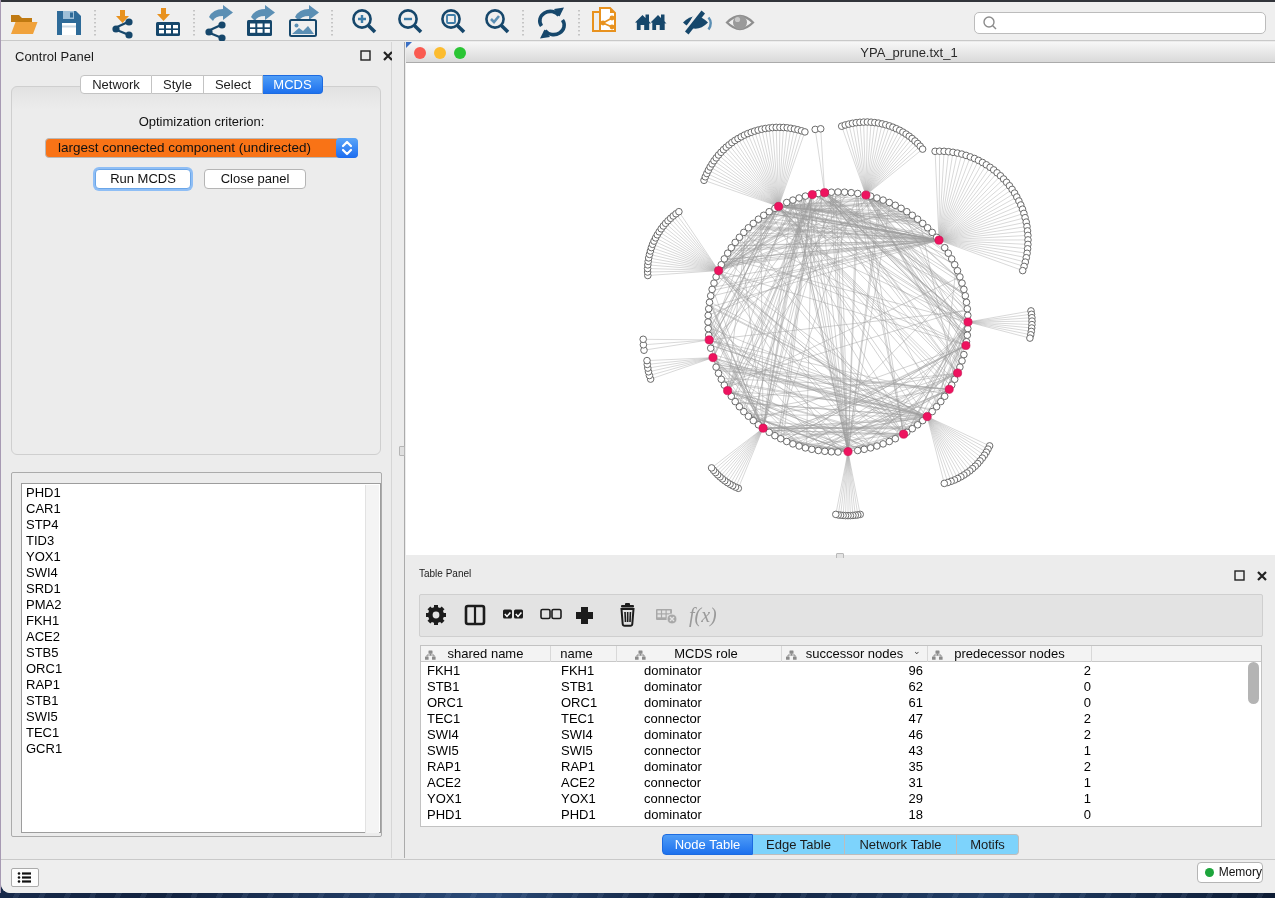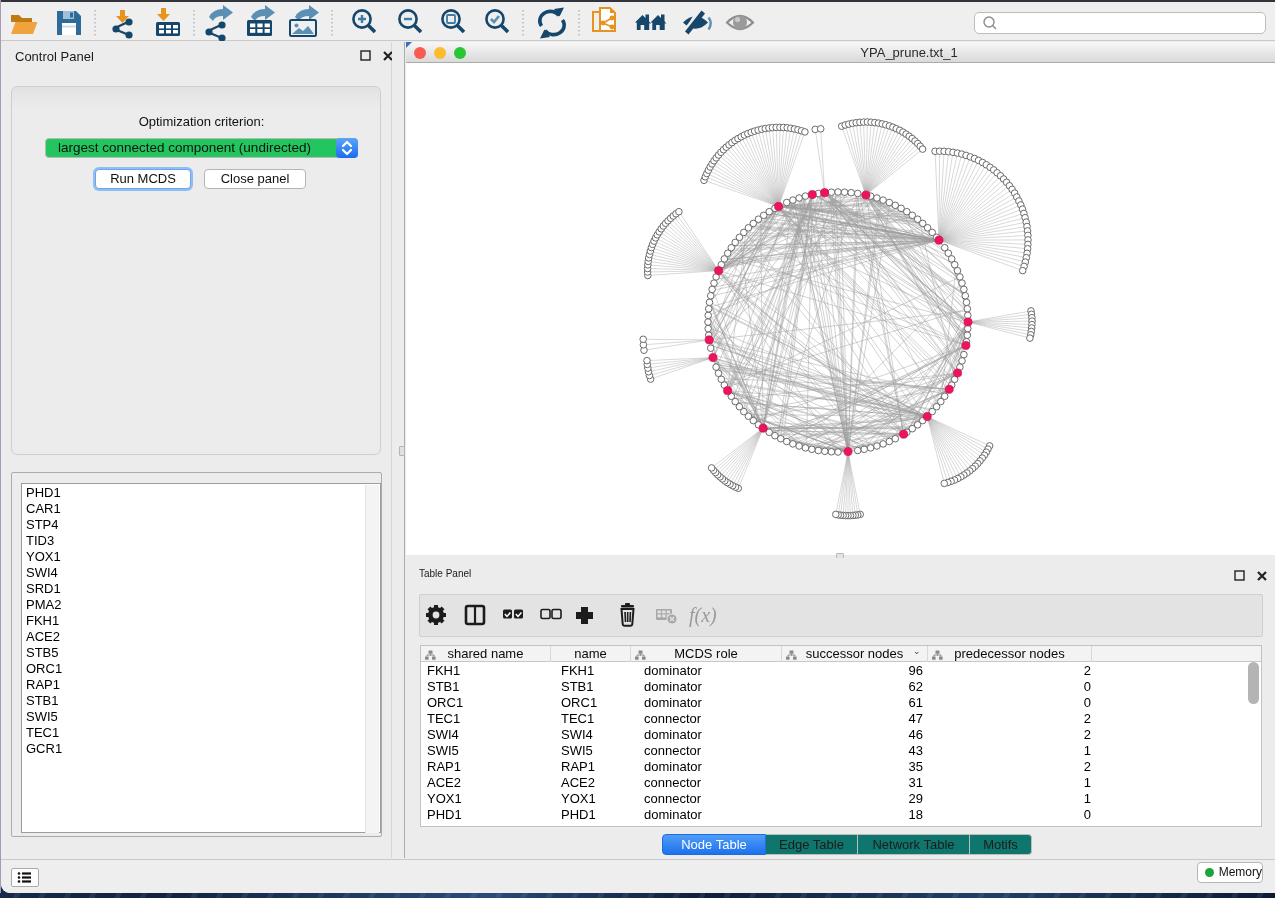--- a/index.html
+++ b/index.html
@@ -12,21 +12,21 @@
 #searchbox{position:absolute;left:973px;top:10px;width:292px;height:22px;background:#fff;border:1px solid #bcbcbc;border-radius:5px;}
 
 #cp{position:absolute;left:1px;top:42px;width:391px;height:816px;background:#ececec;border-right:1px solid #d6d6d6;}
 #cptitle{position:absolute;left:14px;top:7px;font-size:13px;color:#1b1b1b;text-align:center;}
 #cpinner{position:absolute;left:10px;top:44px;width:370px;height:369px;border:1px solid #cfcfcf;border-radius:6px;background:linear-gradient(#e2e2e2,#ececec 22px);}
 #tabs{position:absolute;left:79px;top:33px;height:19px;display:flex;font-size:13px;}
 .tab{height:19px;line-height:18px;text-align:center;background:#fff;border:1px solid #c3c3c3;border-left:none;color:#1b1b1b;}
 .tab.first{border-left:1px solid #c3c3c3;border-radius:4px 0 0 4px;}
 .tab.sel{background:linear-gradient(#4f9df7,#1d71ee);color:#fff;border-color:#1d6be0;border-radius:0 4px 4px 0;}
 #optlabel{position:absolute;left:10px;top:72px;width:381px;text-align:center;font-size:13px;color:#111;}
-#combo{position:absolute;left:44px;top:96px;width:313px;height:20px;background:#22c55e;border:1px solid #b9b9b9;border-radius:4px;font-size:13.5px;color:#111;line-height:18px;padding-left:12px;}
+#combo{position:absolute;left:44px;top:96px;width:313px;height:20px;background:#f97316;border:1px solid #b9b9b9;border-radius:4px;font-size:13.5px;color:#111;line-height:18px;padding-left:12px;}
 #combobtn{position:absolute;right:-1px;top:-1px;width:22px;height:20px;border-radius:4px;background:linear-gradient(#5aa5f8,#1c6cf0);}
 .btn{position:absolute;height:20px;background:#fff;border:1px solid #b5b5b5;border-radius:4px;font-size:13px;color:#111;text-align:center;line-height:18px;}
 #runbtn{left:94px;top:127px;width:96px;box-shadow:0 0 0 2px #8fbef5;border-color:#6ba6e8;}
 #closebtn{left:203px;top:127px;width:102px;}
 #fieldset{position:absolute;left:10px;top:430px;width:371px;height:365px;border:1px solid #ababab;border-radius:2px;}
 #legend{position:absolute;left:22px;top:423px;background:#ececec;padding:0 4px;font-size:13px;color:#111;margin-top:41px;}
 #mlist{position:absolute;left:20px;top:441px;width:360px;height:350px;background:#fff;border:1px solid #9d9d9d;font-size:13px;color:#000;}
 #mtrack{position:absolute;right:1px;top:1px;width:14px;height:348px;background:#f4f4f4;border-left:1px solid #e2e2e2;}
 .mitem{position:absolute;left:4px;height:16px;line-height:16px;}
 
@@ -45,21 +45,21 @@
 #thead{position:absolute;left:0;top:0;width:840px;height:16px;background:#f3f3f3;border-bottom:1px solid #c8c8c8;font-size:13px;color:#0a0a0a;}
 .hcell{position:absolute;top:0;height:16px;line-height:15px;text-align:center;border-right:1px solid #d8d8d8;}
 .trow{position:absolute;left:0;width:840px;height:16px;font-size:13px;color:#000;line-height:16px;}
 .c1{position:absolute;left:6px;}
 .c2{position:absolute;left:140px;}
 .c3{position:absolute;left:223px;}
 .c4{position:absolute;left:361px;width:141px;text-align:right;}
 .c5{position:absolute;left:507px;width:163px;text-align:right;}
 #vscroll{position:absolute;right:2px;top:16px;width:11px;height:42px;background:#b4b4b4;border-radius:6px;}
 #btabs{position:absolute;left:256px;top:276px;height:21px;display:flex;font-size:13px;}
-.btab{height:21px;line-height:20px;text-align:center;background:#0f766e;border:1px solid #bdbdbd;border-left:none;color:#1b1b1b;}
+.btab{height:21px;line-height:20px;text-align:center;background:#7dd3fc;border:1px solid #bdbdbd;border-left:none;color:#1b1b1b;}
 .btab.first{border-left:1px solid #bdbdbd;border-radius:4px 0 0 4px;background:linear-gradient(#4f9df7,#1d71ee);color:#fff;border-color:#1d6be0;}
 .btab.last{border-radius:0 4px 4px 0;}
 
 #status{position:absolute;left:1px;top:859px;width:1274px;height:34px;background:#eeeeee;border-top:1px solid #c9c9c9;border-bottom-left-radius:9px;}
 #hambtn{position:absolute;left:10px;top:8px;width:28px;height:19px;background:#fdfdfd;border:1px solid #ababab;border-radius:2px;}
 #membtn{position:absolute;right:12px;top:2px;width:66px;height:21px;background:#fff;border:1px solid #b5b5b5;border-radius:4px;font-size:12px;color:#111;text-align:right;line-height:19px;}
 #memdot{position:absolute;left:7px;top:5px;width:9px;height:9px;border-radius:50%;background:#1da53c;}
 </style></head><body>
 <div id="topedge"></div>
 <div id="leftedge"></div>
@@ -173,20 +173,26 @@
       </svg>
     </div>
   </div>
 <div id="cp">
     <div id="cptitle">Control Panel</div>
     <svg width="34" height="12" style="position:absolute;left:359px;top:8px">
       <rect x="1" y="1" width="9" height="9" fill="none" stroke="#222" stroke-width="1.4"></rect>
       <path d="M24 2 l8 8 M32 2 l-8 8" stroke="#222" stroke-width="2.2"></path>
     </svg>
     <div id="cpinner"></div>
+    <div id="tabs">
+      <div class="tab first" style="width:72px">Network</div>
+      <div class="tab" style="width:52px">Style</div>
+      <div class="tab" style="width:59px">Select</div>
+      <div class="tab sel" style="width:60px">MCDS</div>
+    </div>
     <div id="optlabel">Optimization criterion:</div>
     <div id="combo">largest connected component (undirected)<div id="combobtn"><svg width="22" height="20">
           <path d="M7 8 l4 -4 4 4" stroke="#fff" stroke-width="2.2" fill="none" stroke-linecap="round" stroke-linejoin="round"></path>
           <path d="M7 12 l4 4 4 -4" stroke="#fff" stroke-width="2.2" fill="none" stroke-linecap="round" stroke-linejoin="round"></path>
         </svg></div></div>
     <div class="btn" id="runbtn">Run MCDS</div>
     <div class="btn" id="closebtn">Close panel</div>
     <div id="fieldset"></div>
     <div id="legend">MCDS result (17 nodes)</div>
     <div id="mlist">
@@ -1185,21 +1191,21 @@
       <div id="thead">
         <div class="hcell" style="left:0px;width:130px;">shared name</div>
         <div style="position:absolute;left:4px;top:2px;"><svg width="11" height="11" style="vertical-align:-1px">
             <g fill="#8a8a8a">
               <rect x="3.5" y="0.5" width="4" height="3.2" rx="0.5"></rect>
               <rect x="0" y="6.5" width="3.6" height="3.2" rx="0.5"></rect>
               <rect x="7" y="6.5" width="3.6" height="3.2" rx="0.5"></rect>
               <path d="M5.5 3.5 v2 M2 6.5 v-1.5 h7 v1.5" stroke="#8a8a8a" fill="none" stroke-width="1"></path>
             </g>
           </svg></div>
-        <div class="hcell" style="left:130px;width:80px;">name</div>
+        <div class="hcell" style="left:116px;width:80px;">name</div>
         <div class="hcell" style="left:210px;width:151px;">MCDS role</div>
         <div style="position:absolute;left:214px;top:2px;"><svg width="11" height="11" style="vertical-align:-1px">
             <g fill="#8a8a8a">
               <rect x="3.5" y="0.5" width="4" height="3.2" rx="0.5"></rect>
               <rect x="0" y="6.5" width="3.6" height="3.2" rx="0.5"></rect>
               <rect x="7" y="6.5" width="3.6" height="3.2" rx="0.5"></rect>
               <path d="M5.5 3.5 v2 M2 6.5 v-1.5 h7 v1.5" stroke="#8a8a8a" fill="none" stroke-width="1"></path>
             </g>
           </svg></div>
         <div class="hcell" style="left:361px;width:146px;">successor nodes</div>
@@ -1288,21 +1294,21 @@
       <div class="trow" style="top:161px">
         <span class="c1">PHD1</span>
         <span class="c2">PHD1</span>
         <span class="c3">dominator</span>
         <span class="c4">18</span>
         <span class="c5">0</span>
       </div>
       <div id="vscroll"></div>
     </div>
     <div id="btabs">
-      <div class="btab first" style="width:104px">Node Table</div>
+      <div class="btab first" style="width:91px">Node Table</div>
       <div class="btab" style="width:92px">Edge Table</div>
       <div class="btab" style="width:112px">Network Table</div>
       <div class="btab last" style="width:62px">Motifs</div>
     </div>
   </div>
 <div id="status">
 <div id="hambtn">
       <svg width="26" height="17" style="position:absolute;left:0;top:0">
         <g fill="#111">
           <circle cx="7" cy="4.5" r="1.3"></circle>

